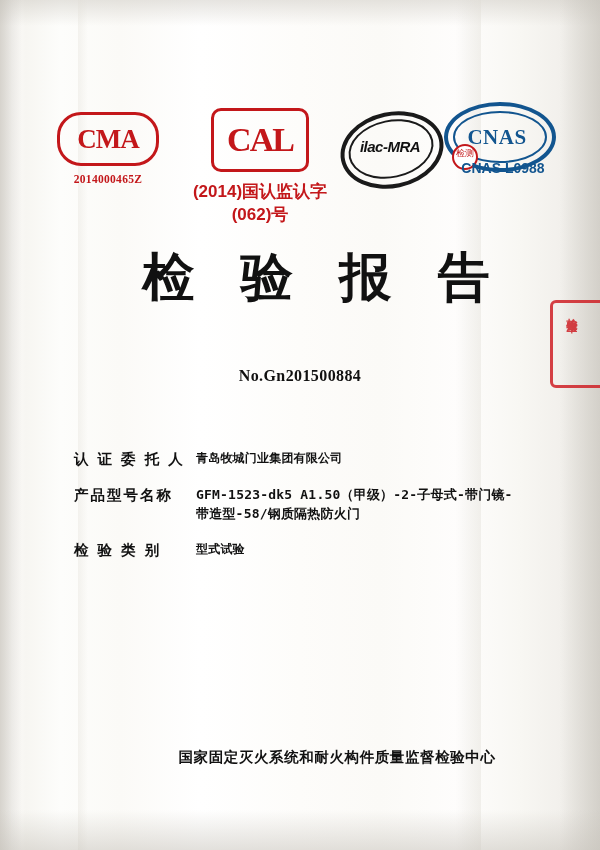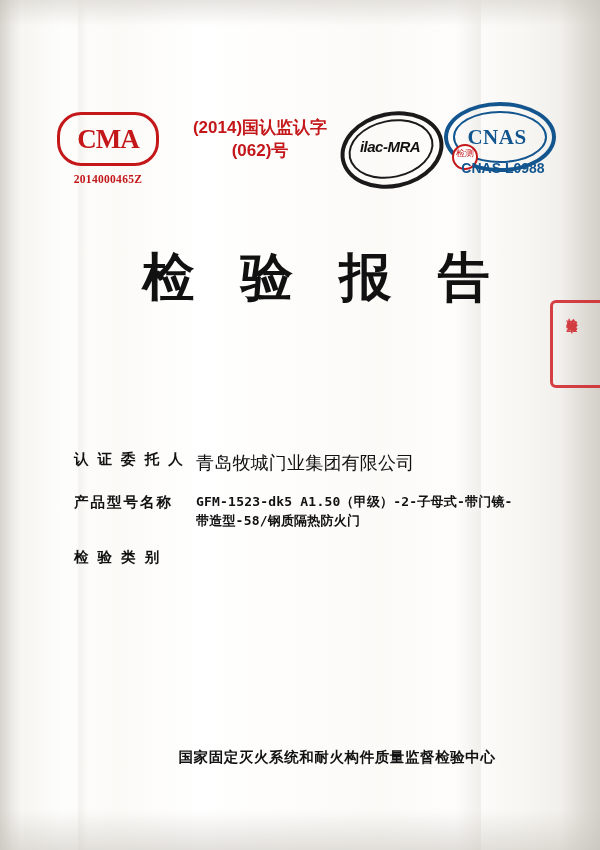--- a/index.html
+++ b/index.html
@@ -226,22 +226,22 @@
     font-family: "DejaVu Sans", sans-serif;
     font-weight: bold;
     font-size: 14.5px;
     color: #111;
     letter-spacing: 2px;
     white-space: nowrap;
   }
   .field-value {
     flex: 1;
     font-family: "DejaVu Sans", sans-serif;
-    font-weight: normal;
-    font-size: 18px;
+    font-weight: bold;
+    font-size: 12px;
     color: #111;
     line-height: 1.45;
     letter-spacing: .2px;
   }
   .field-value.mono {
     font-family: "DejaVu Sans Mono", monospace;
     font-size: 13px;
     font-weight: bold;
   }
 
@@ -298,20 +298,23 @@
   <div class="logos">
 
     <div class="logo logo-cma">
       <div class="cma-box">
         <span class="cma-text">CMA</span>
       </div>
       <div class="cma-sub">2014000465Z</div>
     </div>
 
     <div class="logo logo-cal">
+      <div class="cal-box">
+        <span class="cal-text">CAL</span>
+      </div>
       <div class="cal-sub">(2014)国认监认字(062)号</div>
     </div>
 
     <div class="logo logo-ilac">
       <div class="ilac-wrap">
         <div class="ilac-ring"></div>
         <div class="ilac-ring2"></div>
         <div class="ilac-label">ilac-MRA</div>
       </div>
     </div>
@@ -321,37 +324,39 @@
         <div class="cnas-ring"></div>
         <div class="cnas-text">CNAS</div>
         <div class="cnas-badge">检测</div>
       </div>
       <div class="cnas-sub">CNAS L0988</div>
     </div>
 
   </div>
 
   <div class="doc-title">检 验 报 告</div>
+  <div class="doc-no">No.Gn201500884</div>
 
   <div class="seal">
     <div class="seal-inner">检验专用章</div>
   </div>
 
   <div class="fields">
 
     <div class="field-row">
       <div class="field-label">认 证 委 托 人</div>
       <div class="field-value">青岛牧城门业集团有限公司</div>
     </div>
 
     <div class="field-row">
       <div class="field-label">产品型号名称</div>
       <div class="field-value mono">GFM-1523-dk5 A1.50（甲级）-2-子母式-带门镜-带造型-58/钢质隔热防火门</div>
     </div>
 
     <div class="field-row">
       <div class="field-label">检 验 类 别</div>
+      <div class="field-value">型式试验</div>
     </div>
 
   </div>
 
   <div class="footer">国家固定灭火系统和耐火构件质量监督检验中心</div>
 </div>
 
 </body></html>

